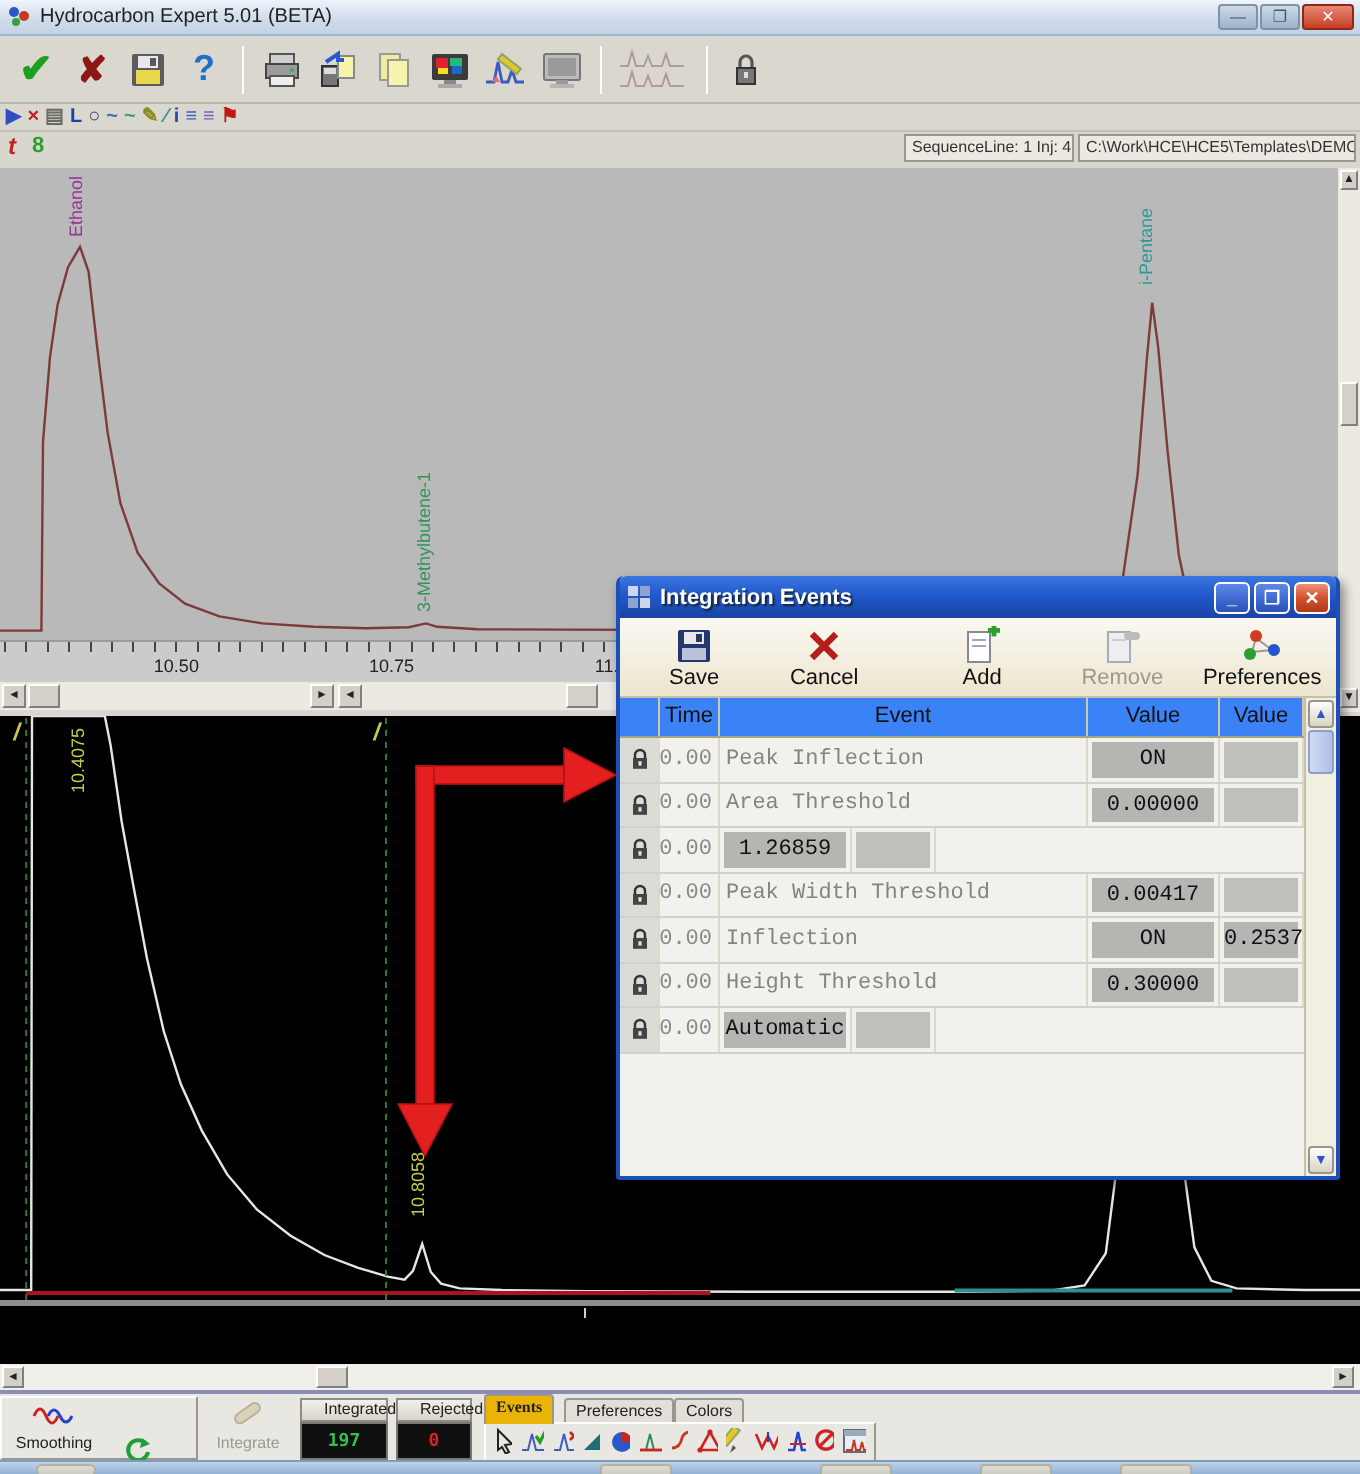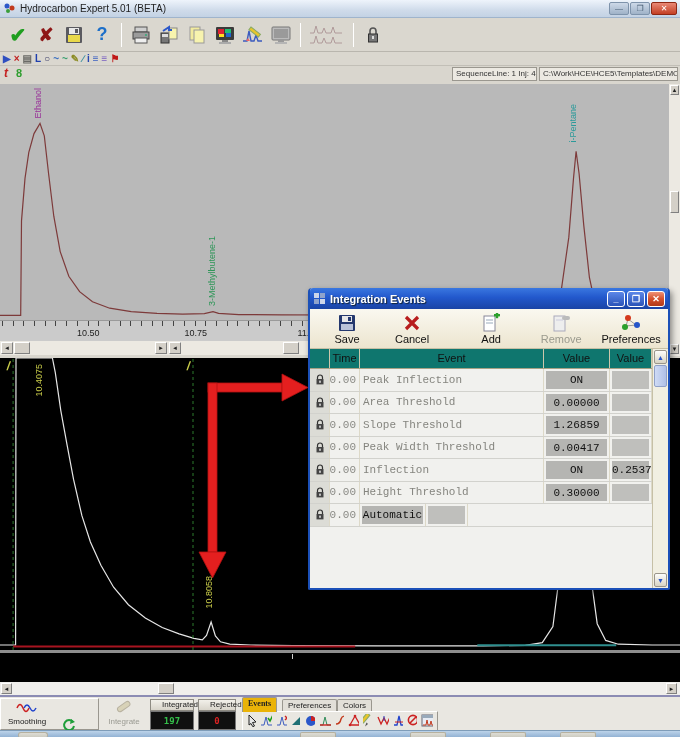--- a/index.html
+++ b/index.html
@@ -89,21 +89,21 @@
     text-shadow:1px 1px 1px #123; flex:1; }
   .dbtn { width:18px; height:16px; margin-left:2px; border-radius:3px; border:1px solid #fff;
     background:linear-gradient(#5c87e8,#2a53b8); color:#fff; font-size:9px; line-height:14px; text-align:center; font-weight:bold;}
   .dbtn.close { background:linear-gradient(#ef9277,#d4502c 50%,#b03a1a); }
   #dlg-toolbar { height:40px; background:linear-gradient(#faf8f0,#ece5cf);
     border-bottom:1px solid #c6c0a6; display:flex; align-items:center; padding-left:6px; }
   .dtb { width:64px; text-align:center; font-size:11px; color:#111; }
   .dtb.disabled { color:#9a9a8e; }
   .dtb svg { display:block; margin:0 auto; }
   #dlg-table { position:absolute; left:0; top:61px; right:16px; bottom:0; overflow:hidden; background:#f1f1ee; }
-  #dlg-header { display:flex; height:20px; background:#0f766e; border-bottom:1px solid #a8a184; font-size:11px; color:#111; }
+  #dlg-header { display:flex; height:20px; background:#3b82f6; border-bottom:1px solid #a8a184; font-size:11px; color:#111; }
   #dlg-header .hc { border-right:1px solid #cdc7ab; text-align:center; line-height:19px; }
   .hc.c-lock { width:20px; } .hc.c-time { width:30px; } .hc.c-event { width:184px; }
   .hc.c-val1 { width:66px; } .hc.c-val2 { width:42px; }
   .row { display:flex; height:22.5px; border-bottom:1px solid #d2d2cd; background:#f1f1ee; font-size:11px;font-family:Liberation Mono, monospace; }
   .row .c { border-right:1px solid #ddd9c8; display:flex; align-items:center; }
   .c.c-lock { width:20px; background:#dcdcd6; justify-content:center; }
   .c.c-time { width:30px; color:#8a8a85; justify-content:flex-end; padding-right:3px; }
   .c.c-event { width:184px; color:#85857f; padding-left:3px; }
   .c.c-val1 { width:66px; justify-content:center; padding:2px; }
   .c.c-val2 { width:42px; justify-content:center; padding:2px; }
@@ -499,21 +499,20 @@
         </div>
         <div class="row">
           <div class="c c-lock">
             <svg width="10" height="11">
               <path d="M2.5 5 V3.5 a2.5 2.5 0 0 1 5 0 V5" fill="none" stroke="#333" stroke-width="1.2"></path>
               <rect x="1.5" y="5" width="7" height="5.4" fill="#444"></rect>
               <rect x="4.2" y="6.6" width="1.6" height="2.2" fill="#ddd"></rect>
             </svg>
           </div>
           <div class="c c-time">0.00</div>
-          <div class="c c-event">Slope Threshold</div>
           <div class="c c-val1">
             <span class="chip">1.26859</span>
           </div>
           <div class="c c-val2">
             <span class="chip empty"></span>
           </div>
         </div>
         <div class="row">
           <div class="c c-lock">
             <svg width="10" height="11">

